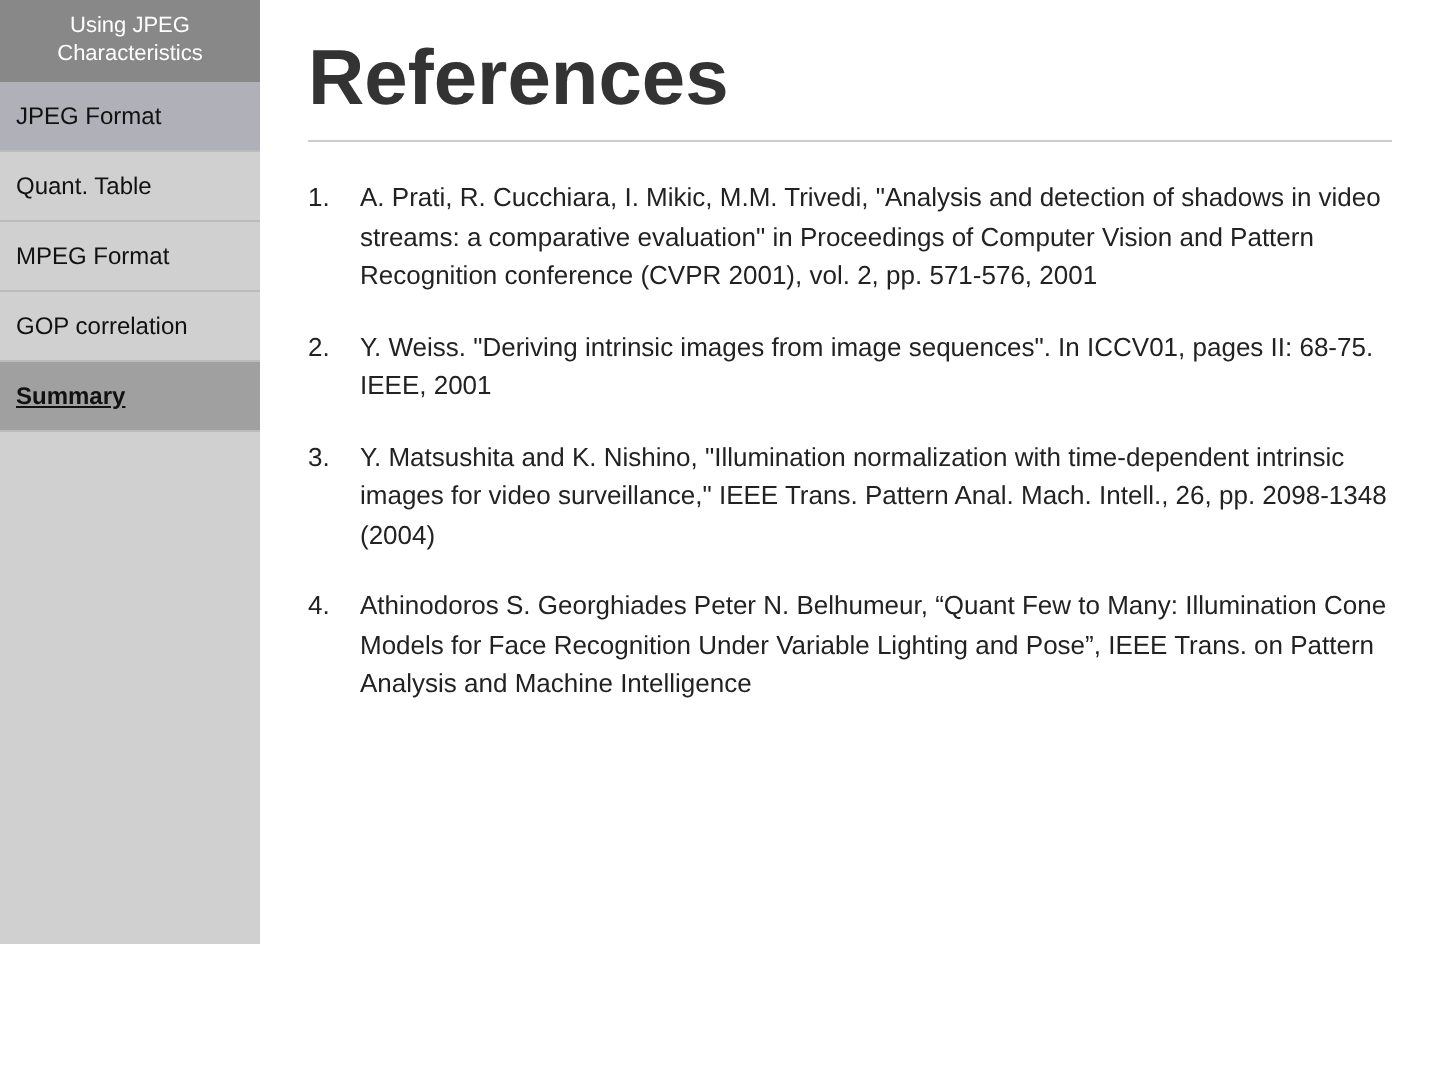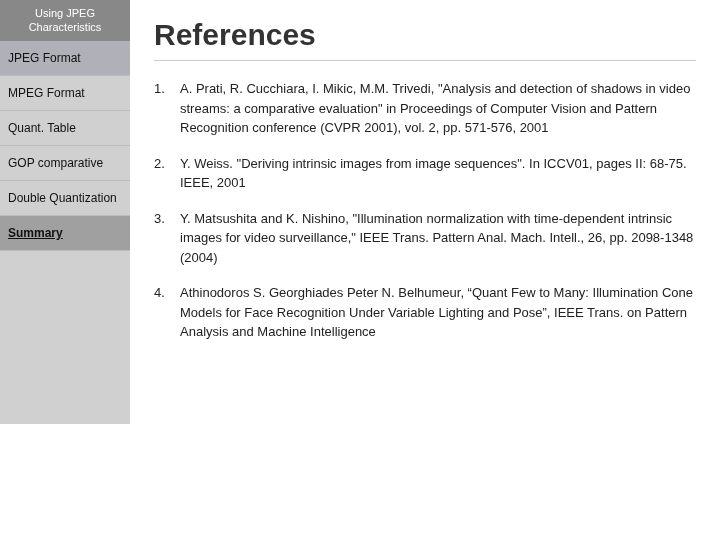--- a/index.html
+++ b/index.html
@@ -11,21 +11,21 @@
       overflow: hidden;
       background: #fff;
     }
     .sidebar {
       width: 130px;
       min-width: 130px;
       background: #d0d0d0;
       display: flex;
       flex-direction: column;
       padding: 0;
-      height: 424px;
+      height: 472px;
     }
     .sidebar-header {
       background: #888;
       color: #fff;
       font-size: 11px;
       text-align: center;
       padding: 6px 4px;
       line-height: 1.3;
     }
     .sidebar-item {
@@ -44,21 +44,21 @@
     .sidebar-item.highlight {
       background: #b0b0b8;
     }
     .main-content {
       flex: 1;
       padding: 18px 24px 18px 24px;
       overflow-y: auto;
       background: #fff;
     }
     .page-title {
-      font-size: 30px;
+      font-size: 39px;
       font-weight: bold;
       color: #333;
       margin-bottom: 18px;
       border-bottom: 1px solid #ccc;
       padding-bottom: 8px;
     }
     .ref-list {
       list-style: none;
       padding: 0;
     }
@@ -78,24 +78,23 @@
       flex: 1;
     }
   </style>
 </head>
 <body>
 
 <div class="sidebar">
   <div class="sidebar-header">Using JPEG Characteristics</div>
 
 <div class="sidebar-item highlight">JPEG Format</div>
+    <div class="sidebar-item">Quant. Table</div>
     <div class="sidebar-item">MPEG Format</div>
-    <div class="sidebar-item">Quant. Table</div>
-    <div class="sidebar-item">GOP comparative</div>
-    <div class="sidebar-item">Double Quantization</div>
+    <div class="sidebar-item">GOP correlation</div>
     <div class="sidebar-item active">Summary</div>
   </div>
 
 <div class="main-content">
   <div class="page-title">References</div>
   <ul class="ref-list">
 
   <li class="ref-item">
         <span class="ref-number">1.</span>
         <span class="ref-text">A. Prati, R. Cucchiara, I. Mikic, M.M. Trivedi, "Analysis and detection of shadows in video streams: a comparative evaluation" in Proceedings of Computer Vision and Pattern Recognition conference (CVPR 2001), vol. 2, pp. 571-576, 2001</span>

